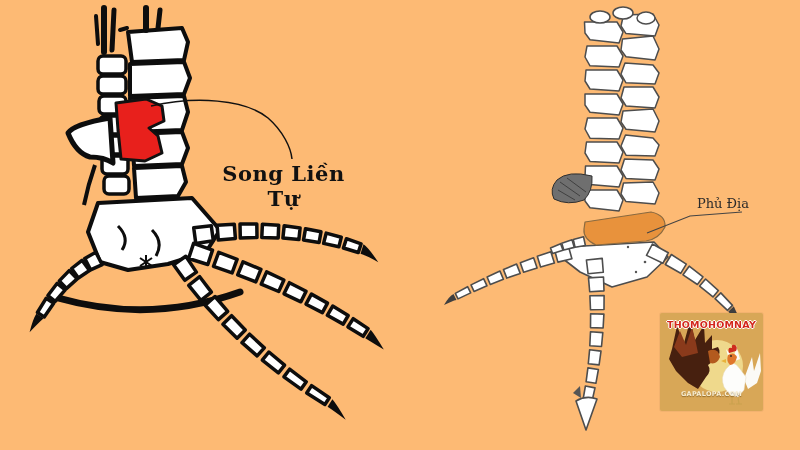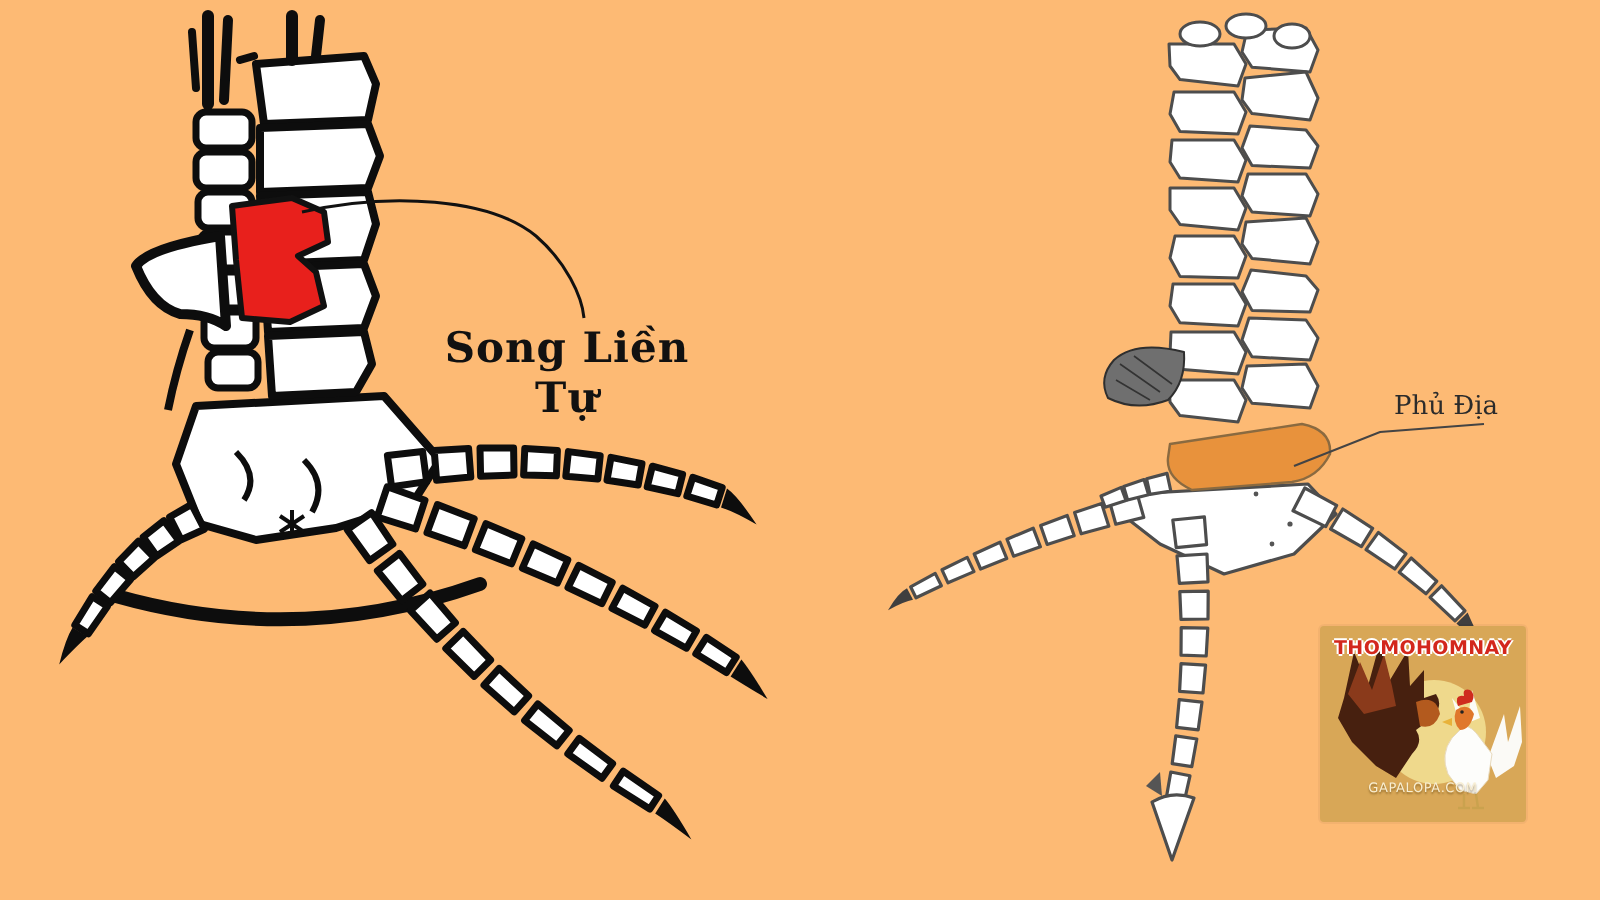--- a/index.html
+++ b/index.html
@@ -11,21 +11,21 @@
   .label-right{position:absolute;left:685px;top:196px;width:64px;text-align:right;
       font-size:13px;color:#2b2b2b;}
   .logo{position:absolute;left:660px;top:313px;width:103px;height:98px;border-radius:2px;
       overflow:hidden;box-shadow:0 0 0 1px rgba(0,0,0,0.04);}
   .logo svg{left:0;top:0;}
   .logo-title{position:absolute;top:6px;left:0;width:100%;text-align:center;
       font-family:"DejaVu Sans","Liberation Sans",sans-serif;font-weight:bold;font-size:9.5px;
       letter-spacing:0.2px;
       text-shadow:-1px 0 0 #fff,1px 0 0 #fff,0 -1px 0 #fff,0 1px 0 #fff;}
   .logo-sub{position:absolute;bottom:13px;left:0;width:100%;text-align:center;
-      font-family:"DejaVu Sans","Liberation Sans",sans-serif;font-weight:normal;font-size:6.5px;
+      font-family:"DejaVu Sans","Liberation Sans",sans-serif;font-weight:bold;font-size:6.5px;
       color:#f8eed2;letter-spacing:0.3px;text-shadow:0 1px 1px rgba(90,60,10,0.55);}
 </style>
 </head>
 <body>
 
 <div id="stage">
 
   <svg style="left:0;top:0" width="430" height="450" viewBox="0 0 430 450">
 
     <g fill="#fff" stroke="#0d0d0d" stroke-width="4" stroke-linejoin="round">

